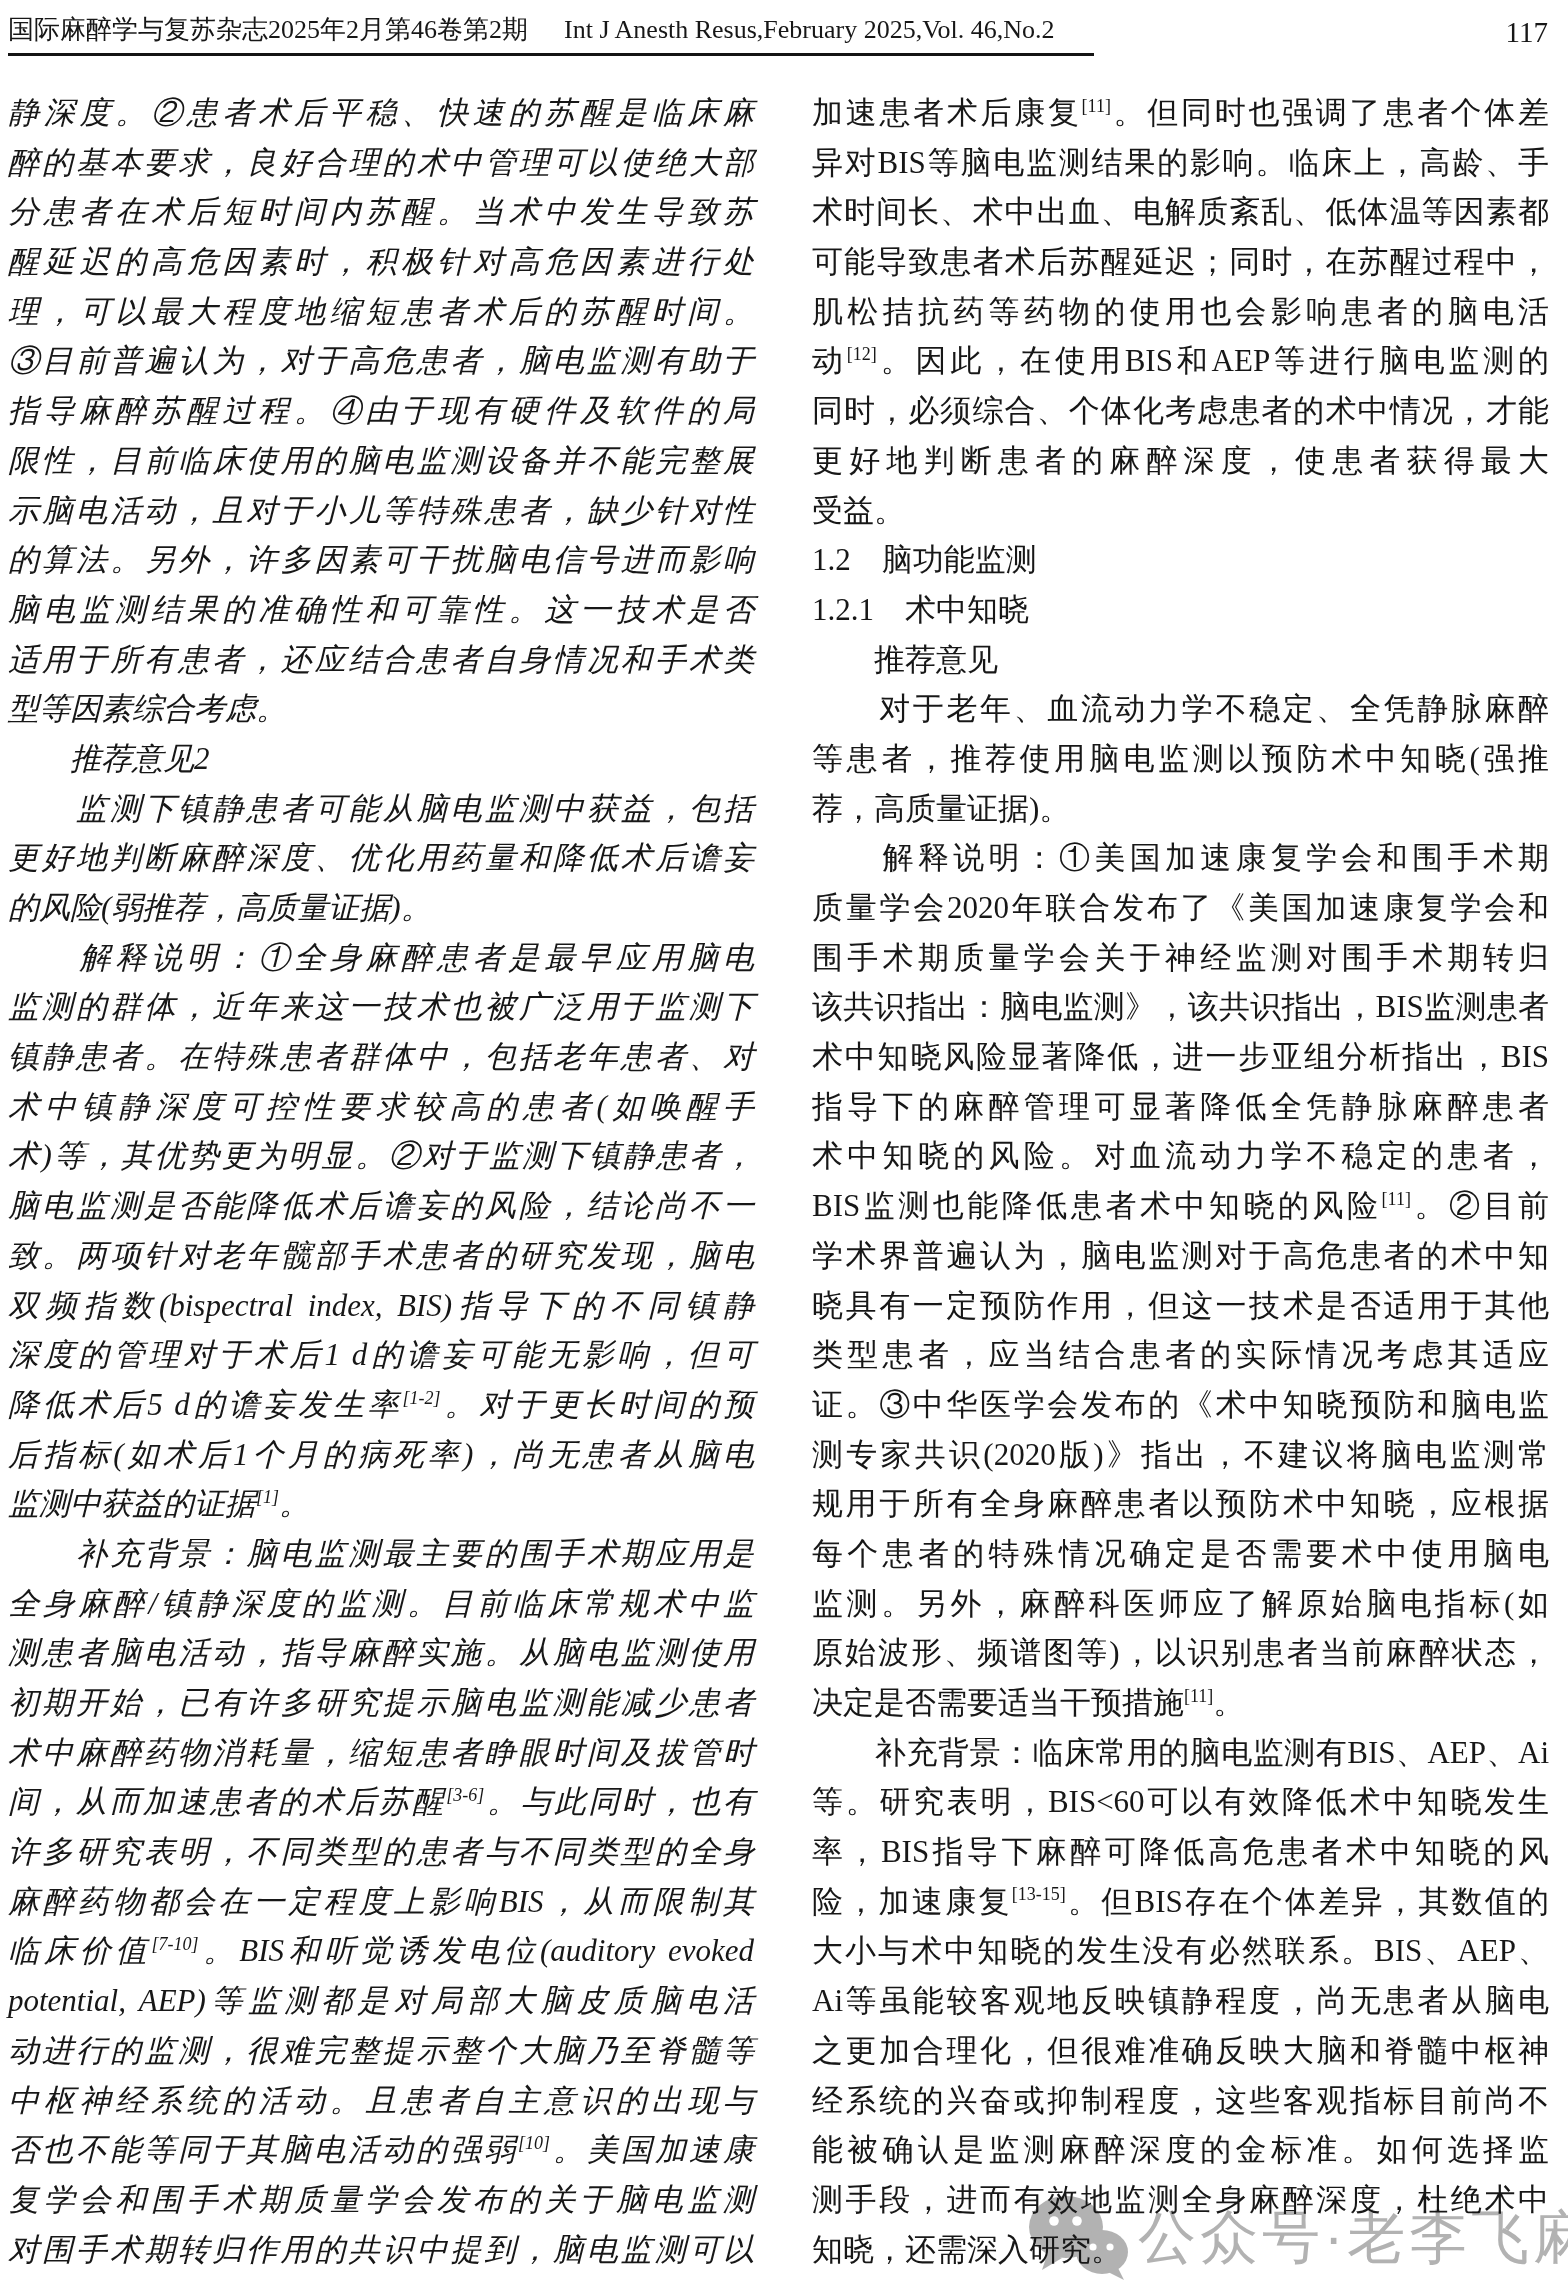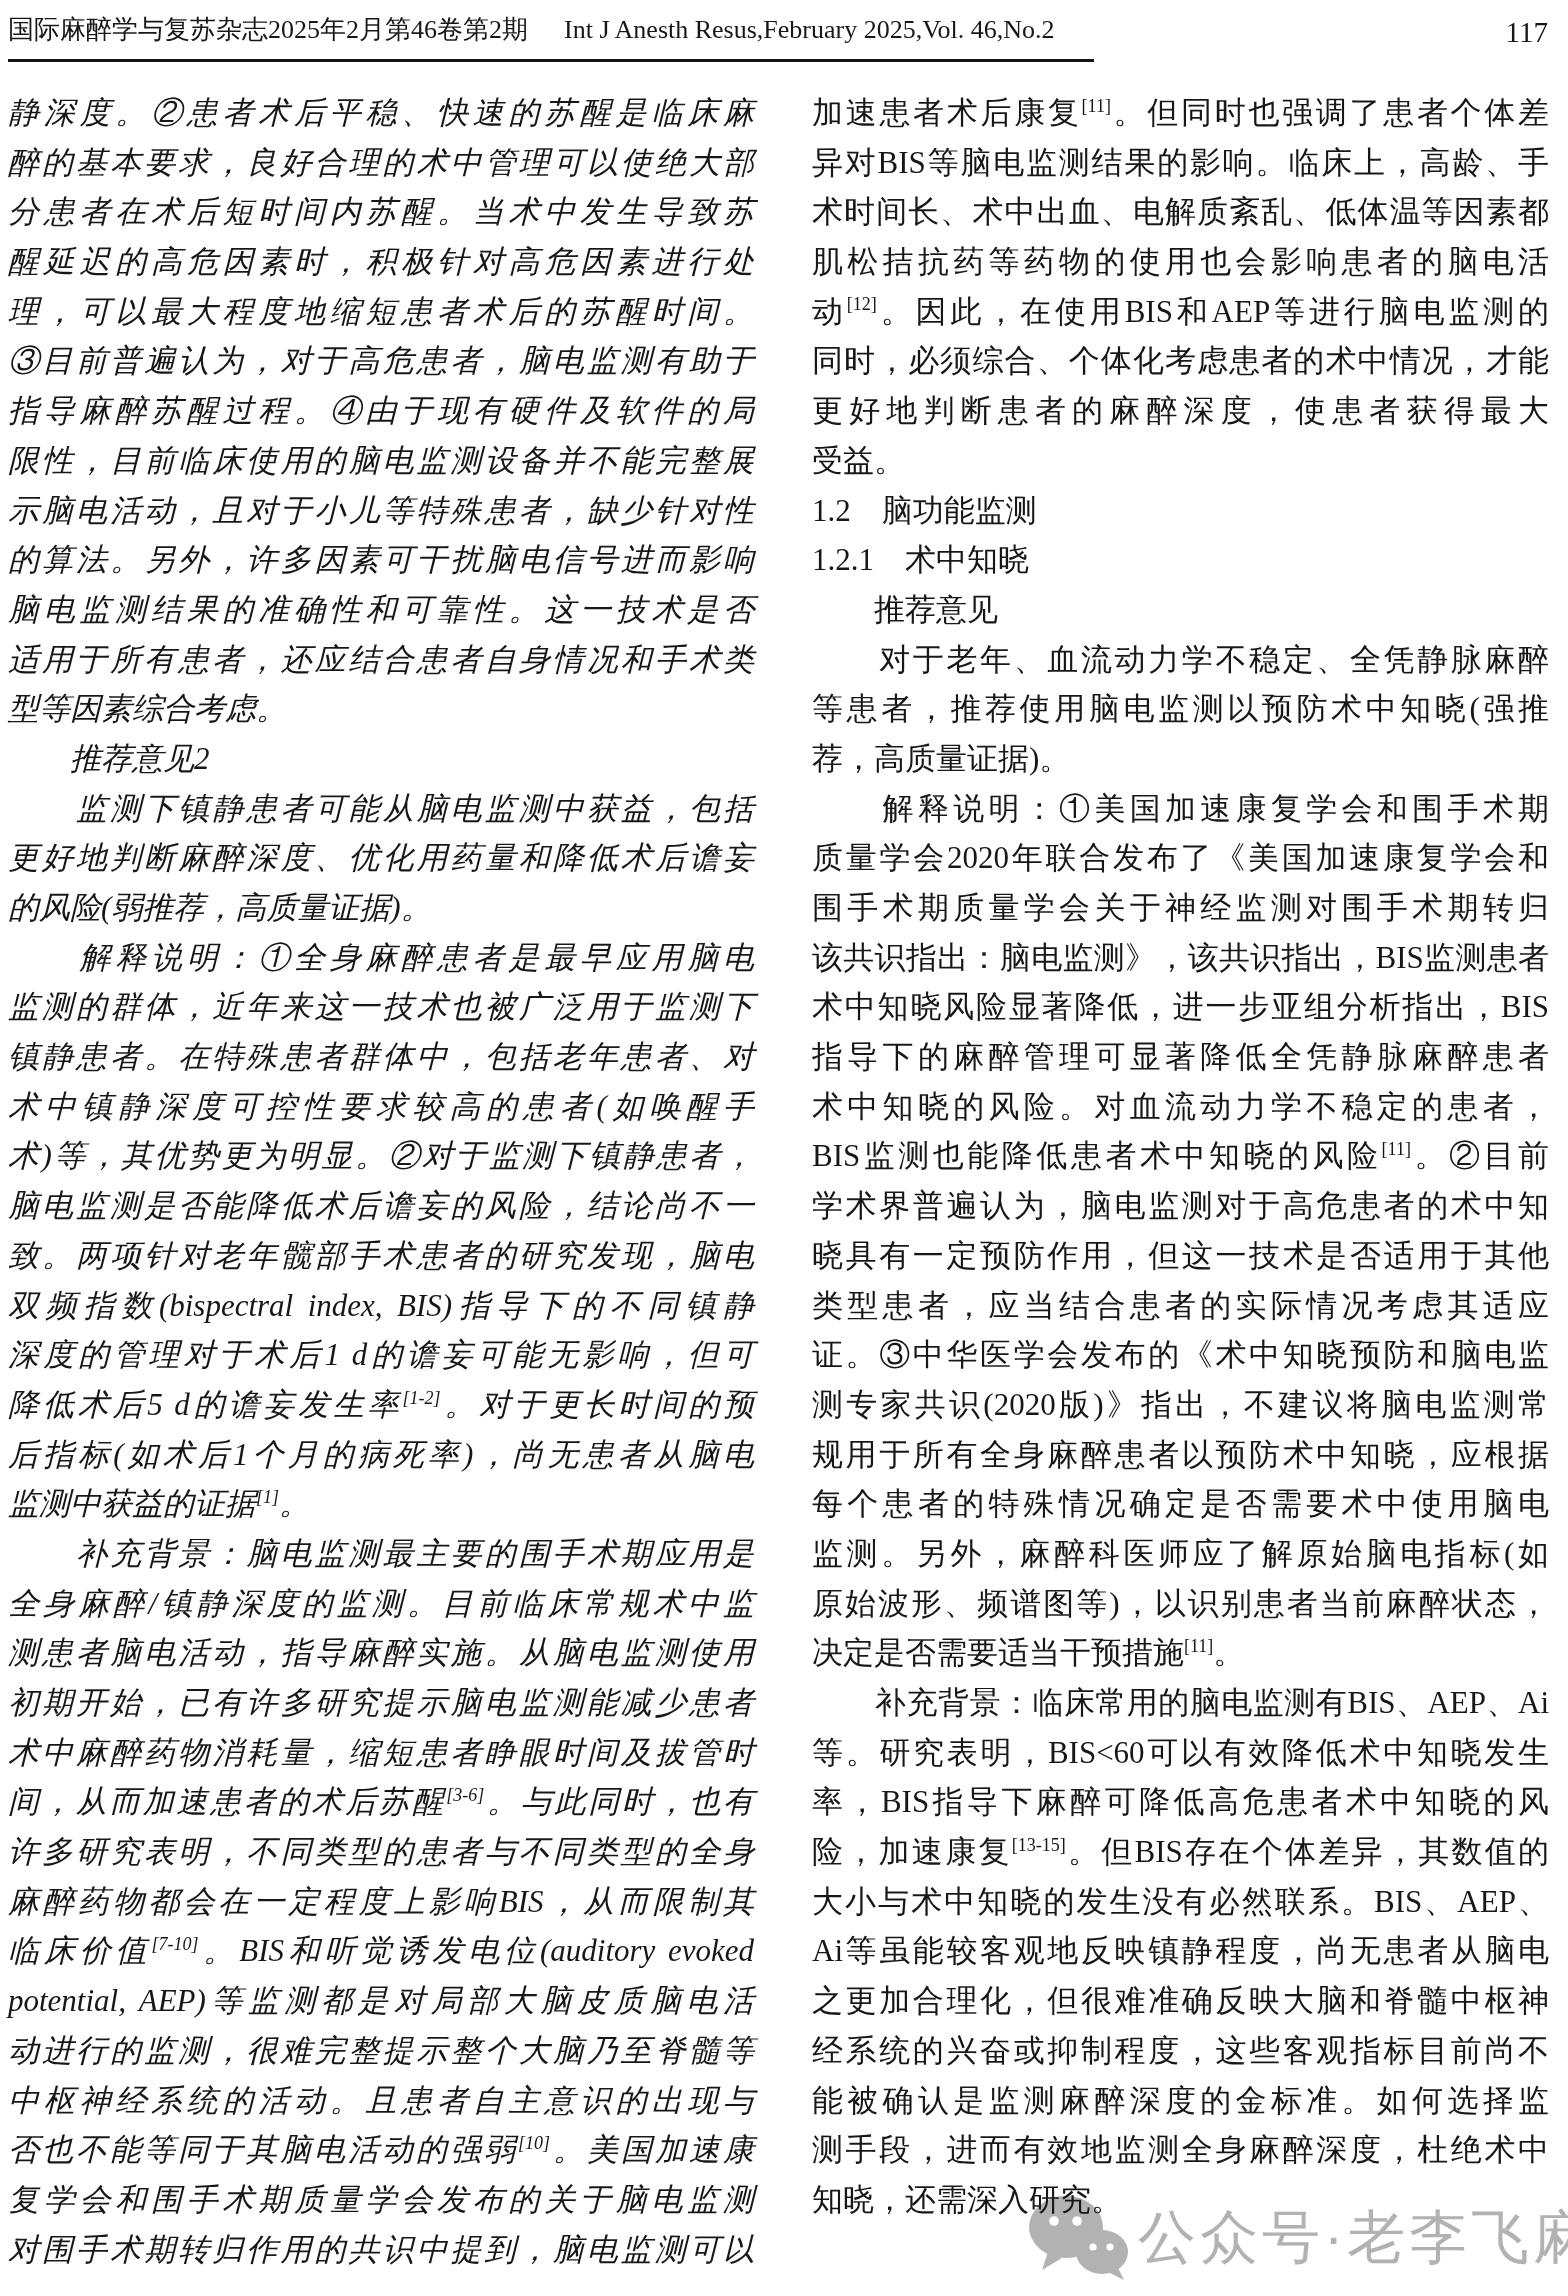--- a/index.html
+++ b/index.html
@@ -12,21 +12,21 @@
     color:#171717;
   }
   
   .header {
     position:absolute; left:8px; top:14px;
     width:1086px;
     display:flex; align-items:baseline; gap:36px;
     font-size:26px; line-height:32px;
     white-space:nowrap;
     border-bottom:3px solid #141414;
-    padding-bottom:13px;
+    padding-bottom:7px;
   }
   .pagenum {
     position:absolute; right:20px; top:16px;
     font-size:29px; line-height:32px;
   }
   
   .col { position:absolute; top:88px; z-index:2; }
   .col-left  { left:8px;   width:746px;font-style:italic; }
   .col-right { left:812px; width:737px; }
   .line {
@@ -114,20 +114,21 @@
       <div class="line">中枢神经系统的活动。且患者自主意识的出现与</div>
       <div class="line">否也不能等同于其脑电活动的强弱<sup>[10]</sup>。美国加速康</div>
       <div class="line">复学会和围手术期质量学会发布的关于脑电监测</div>
       <div class="line">对围手术期转归作用的共识中提到，脑电监测可以</div>
     </div>
 
   <div class="col col-right">
       <div class="line">加速患者术后康复<sup>[11]</sup>。但同时也强调了患者个体差</div>
       <div class="line">异对BIS等脑电监测结果的影响。临床上，高龄、手</div>
       <div class="line">术时间长、术中出血、电解质紊乱、低体温等因素都</div>
+      <div class="line">可能导致患者术后苏醒延迟；同时，在苏醒过程中，</div>
       <div class="line">肌松拮抗药等药物的使用也会影响患者的脑电活</div>
       <div class="line">动<sup>[12]</sup>。因此，在使用BIS和AEP等进行脑电监测的</div>
       <div class="line">同时，必须综合、个体化考虑患者的术中情况，才能</div>
       <div class="line">更好地判断患者的麻醉深度，使患者获得最大</div>
       <div class="line flush">受益。</div>
       <div class="line flush">1.2　脑功能监测</div>
       <div class="line flush">1.2.1　术中知晓</div>
       <div class="line flush">　　推荐意见</div>
       <div class="line">　　对于老年、血流动力学不稳定、全凭静脉麻醉</div>
       <div class="line">等患者，推荐使用脑电监测以预防术中知晓(强推</div>

